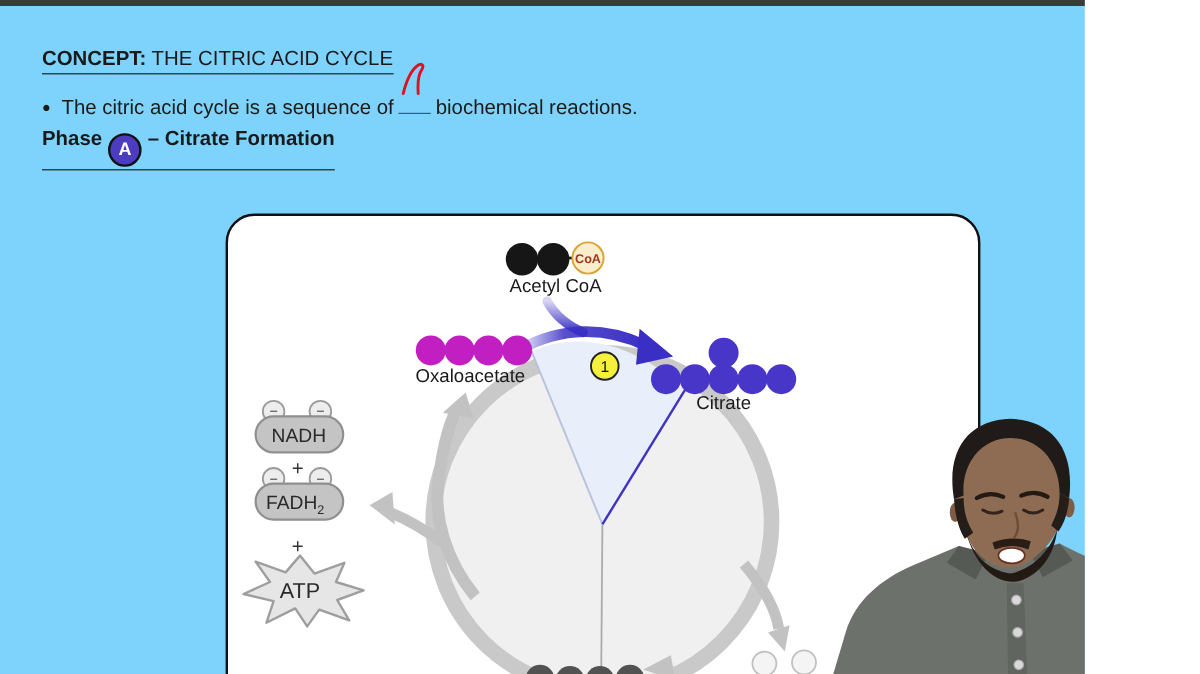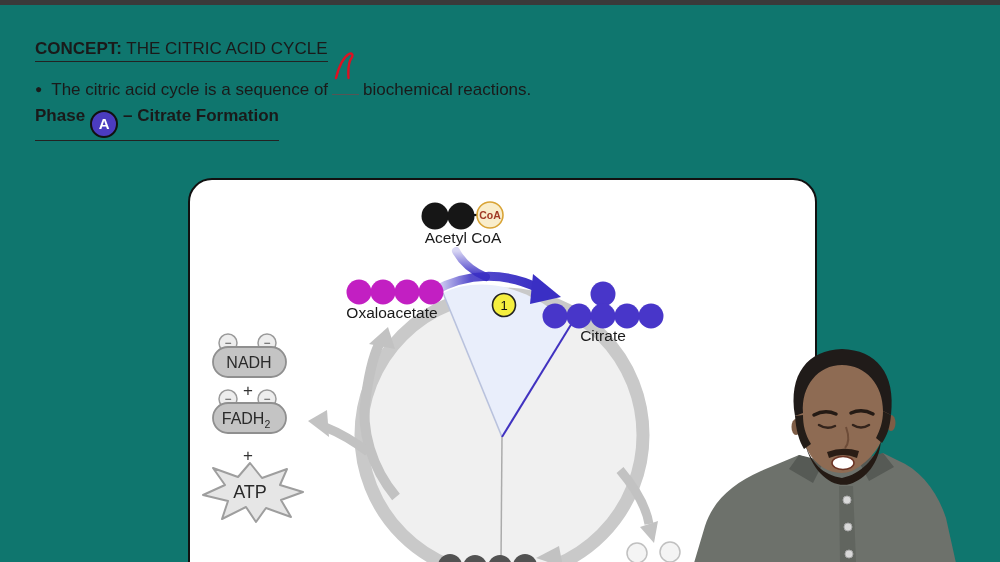--- a/index.html
+++ b/index.html
@@ -1,16 +1,16 @@
 <!DOCTYPE html>
 <html><head>
 <meta charset="utf-8">
 <style>
   html,body{margin:0;padding:0;background:#fff;}
-  #frame{position:relative;width:1000px;height:562px;background:#0f766e;overflow:hidden;
+  #frame{position:relative;width:904px;height:562px;background:#7dd3fc;overflow:hidden;
          font-family:"Liberation Sans",sans-serif;color:#1a1a1a;}
   #topbar{position:absolute;left:0;top:0;width:1000px;height:5px;background:#3a3a3a;}
   .hline{position:absolute;left:35px;white-space:nowrap;font-size:17px;}
   .ul{display:inline-block;border-bottom:1.9px solid #222;padding-bottom:2px;}
   .bold{font-weight:bold;}
   .bullet{font-size:12px;vertical-align:2px;margin-right:9px;}
   .blank{display:inline-block;border-bottom:1.8px solid #555;height:1em;
          vertical-align:baseline;margin:0 4px;position:relative;}
   .blank.small{width:27px;}
   .blank.big{width:70px;}

